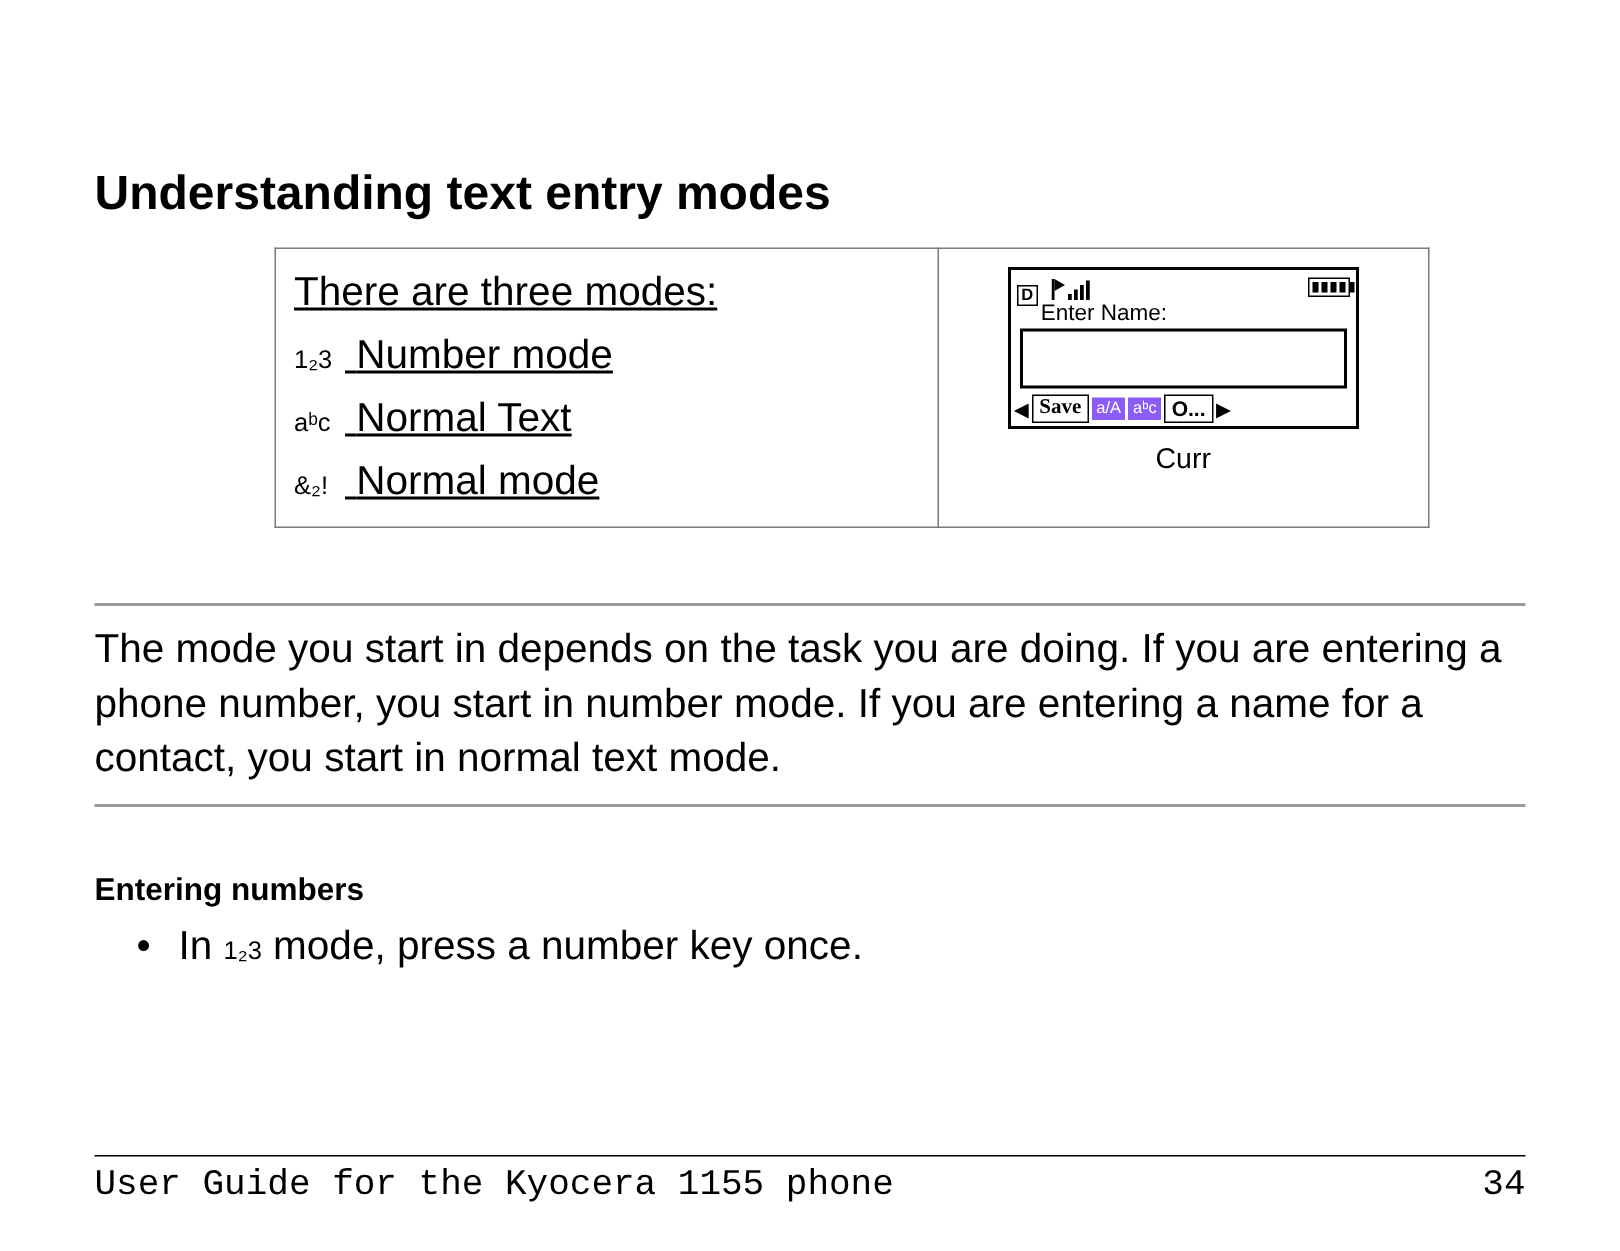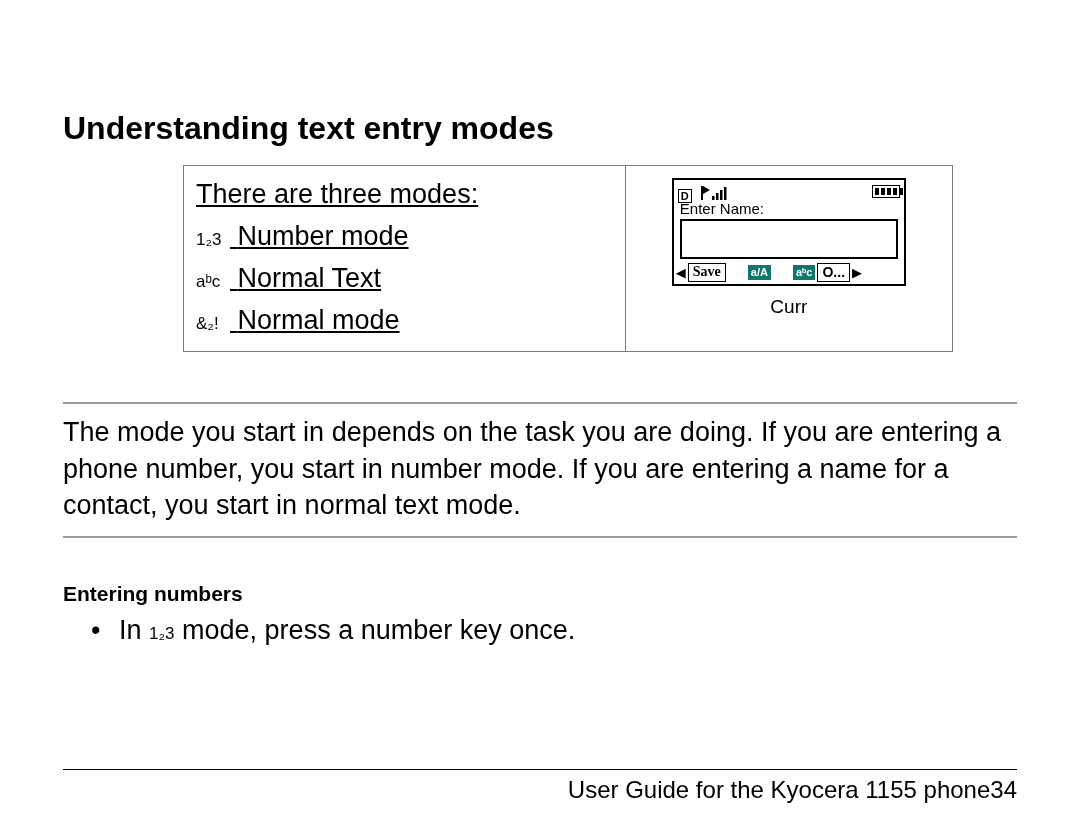--- a/index.html
+++ b/index.html
@@ -106,21 +106,21 @@
   .battery .seg {
     display: inline-block;
     width: 4px;
     height: 7px;
     background: #000;
     margin: 2px 0 0 2px;
     vertical-align: top;
   }
   .screen .label {
     font-size: 15px;
-    padding: 0 6px;
+    padding: 0 20px;
   }
   .screen .inputbox {
     border: 2px solid #000;
     margin: 2px 6px 4px 6px;
     height: 36px;
   }
   .screen .softbar {
     display: flex;
     align-items: center;
     padding: 0 2px 2px 2px;
@@ -133,27 +133,26 @@
     font-weight: normal;
   }
   .softbar .save {
     border: 1.5px solid #000;
     padding: 0 4px;
     font-weight: bold;
     line-height: 1.2;
     font-family: Liberation Serif, serif;
   }
   .softbar .chip {
-    background: #0f766e;
+    background: #8b5cf6;
     color: #fff;
     font-size: 11px;
     padding: 1px 3px;
     line-height: 1.2;
-    font-weight: bold;
-    margin-left: 20px;
+    font-weight: normal;
   }
   .softbar .opt {
     border: 1.5px solid #000;
     padding: 0 4px;
     line-height: 1.2;
   }
   .caption {
     margin-top: 10px;
     font-size: 19px;
   }
@@ -205,21 +204,22 @@
 
   .footer {
     position: absolute;
     left: 63px;
     right: 63px;
     bottom: 30px;
     border-top: 1.5px solid #000;
     padding-top: 6px;
     font-size: 24px;
     display: flex;
-    justify-content: flex-end;
+    justify-content: space-between;
+    font-family: Liberation Mono, monospace;
   }
 
   .icon-inline {
     font-size: 17px;
     vertical-align: baseline;
   }
 </style>
 </head>
 <body>
 

